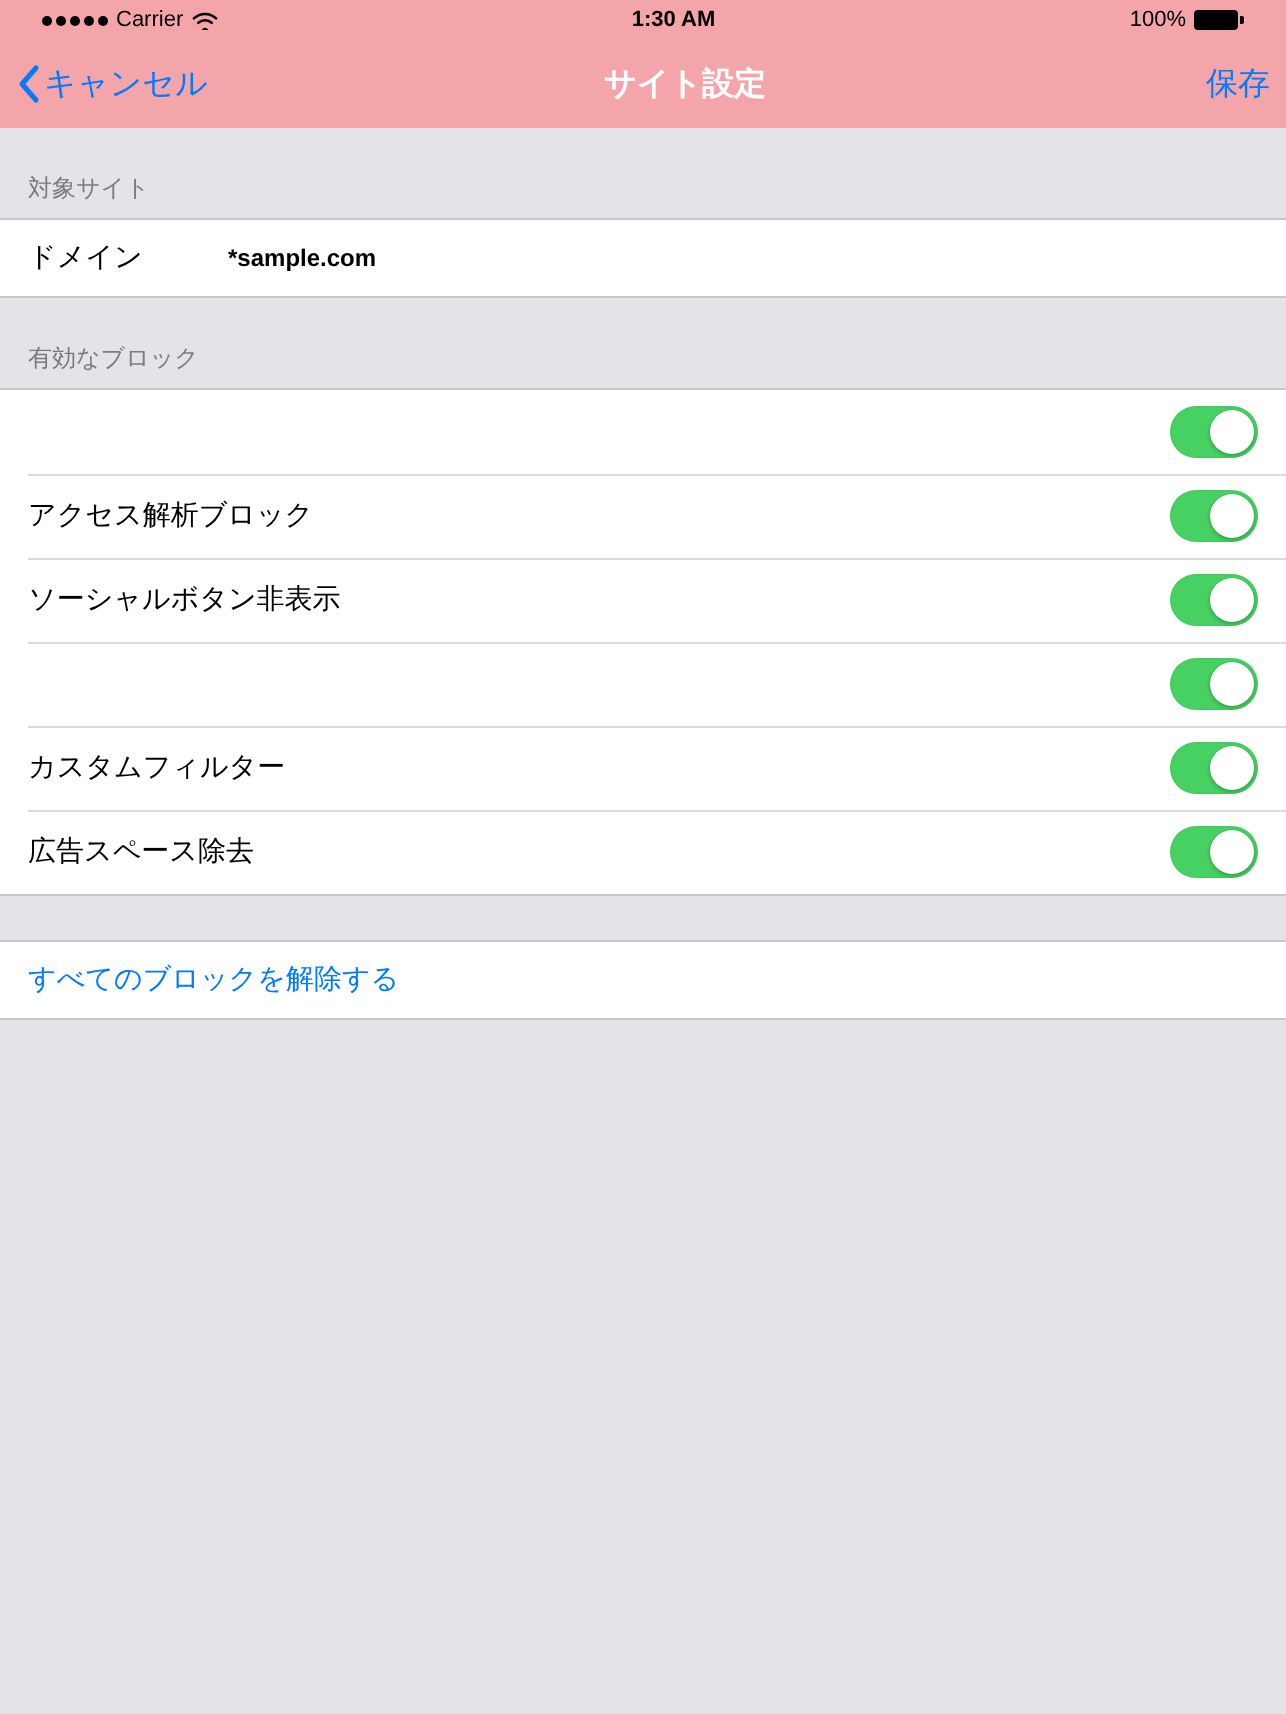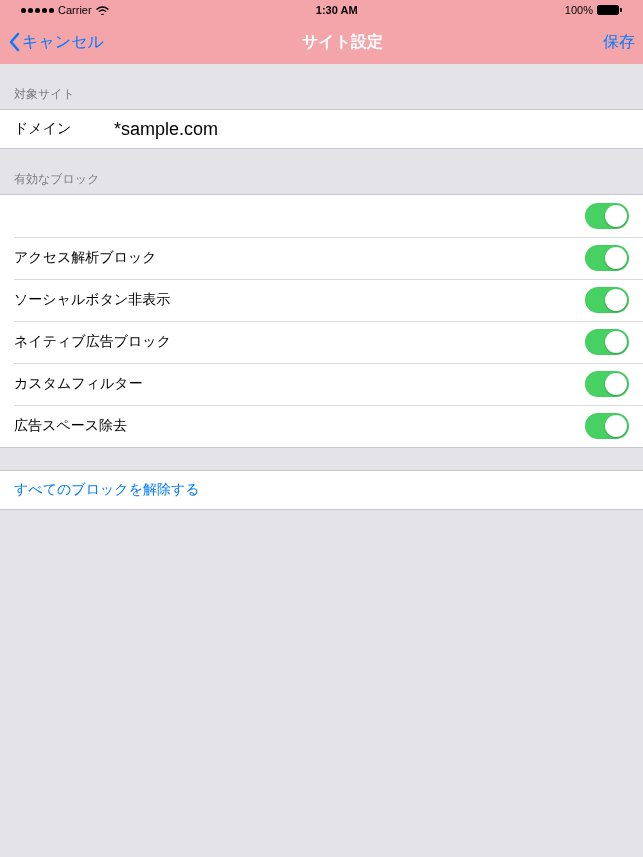--- a/index.html
+++ b/index.html
@@ -75,21 +75,21 @@
       align-items: center;
       position: relative;
       background: #fff;
     }
     .cell + .cell::before {
       content: "";
       position: absolute; top: 0; left: 14px; right: 0;
       height: 0.5px; background: #d9d9de;
     }
     .cell-label { flex: 0 0 100px; font-size: 14px; color: #000; }
-    .cell-value { font-size: 18px; color: #000; }
+    .cell-value { font-size: 12px; color: #000; font-weight: bold; }
     .cell-text { font-size: 14px; color: #000; flex: 1; }
     .cell-action { color: #007aff; font-size: 14px; }
 
     
     .toggle {
       width: 44px; height: 26px; border-radius: 13px; background: #46d162;
       position: relative; flex: 0 0 auto; margin-left: auto;
       box-shadow: inset 0 0 0 1px rgba(0,0,0,0.02);
       cursor: pointer;
     }
@@ -174,21 +174,20 @@
           <span class="toggle-knob"></span>
         </span>
     </div>
     <div class="cell">
       <span class="cell-text">ソーシャルボタン非表示</span>
       <span class="toggle">
           <span class="toggle-knob"></span>
         </span>
     </div>
     <div class="cell">
-      <span class="cell-text">ネイティブ広告ブロック</span>
       <span class="toggle">
           <span class="toggle-knob"></span>
         </span>
     </div>
     <div class="cell">
       <span class="cell-text">カスタムフィルター</span>
       <span class="toggle">
           <span class="toggle-knob"></span>
         </span>
     </div>

